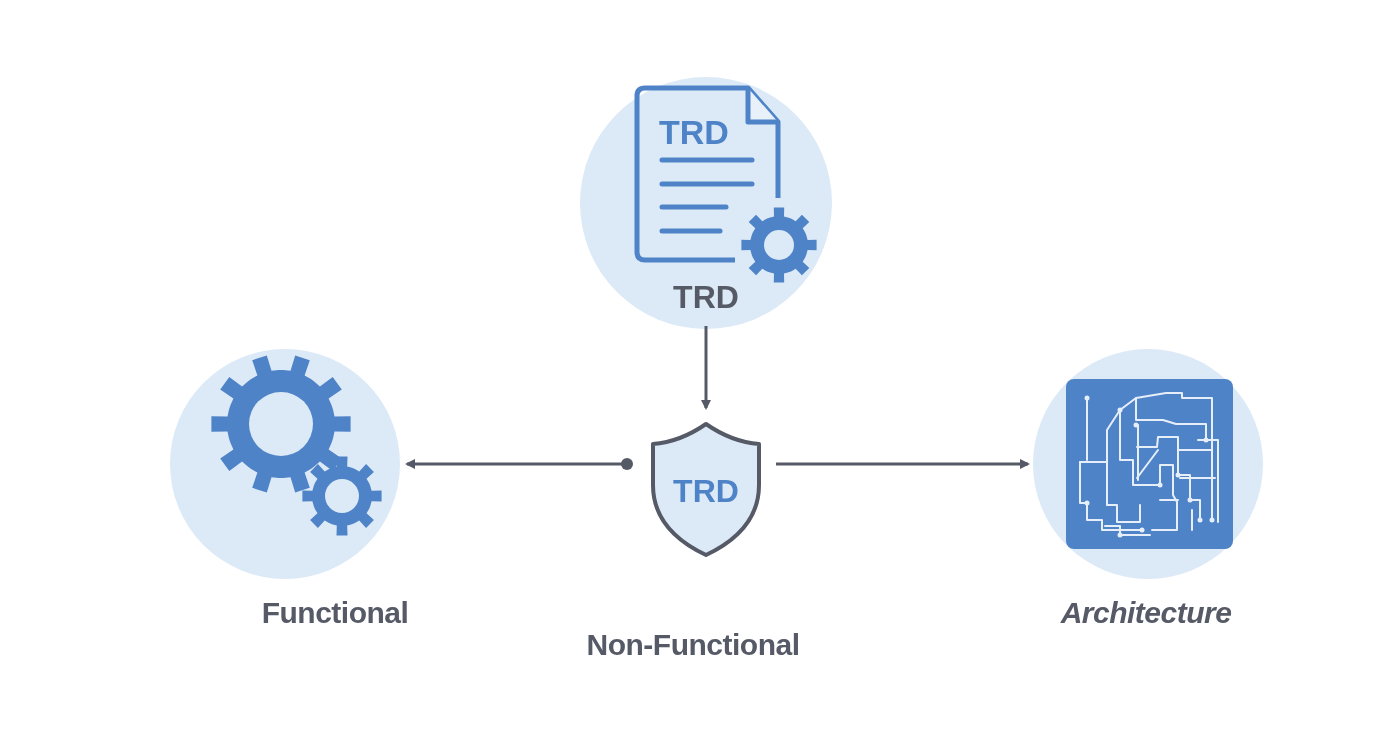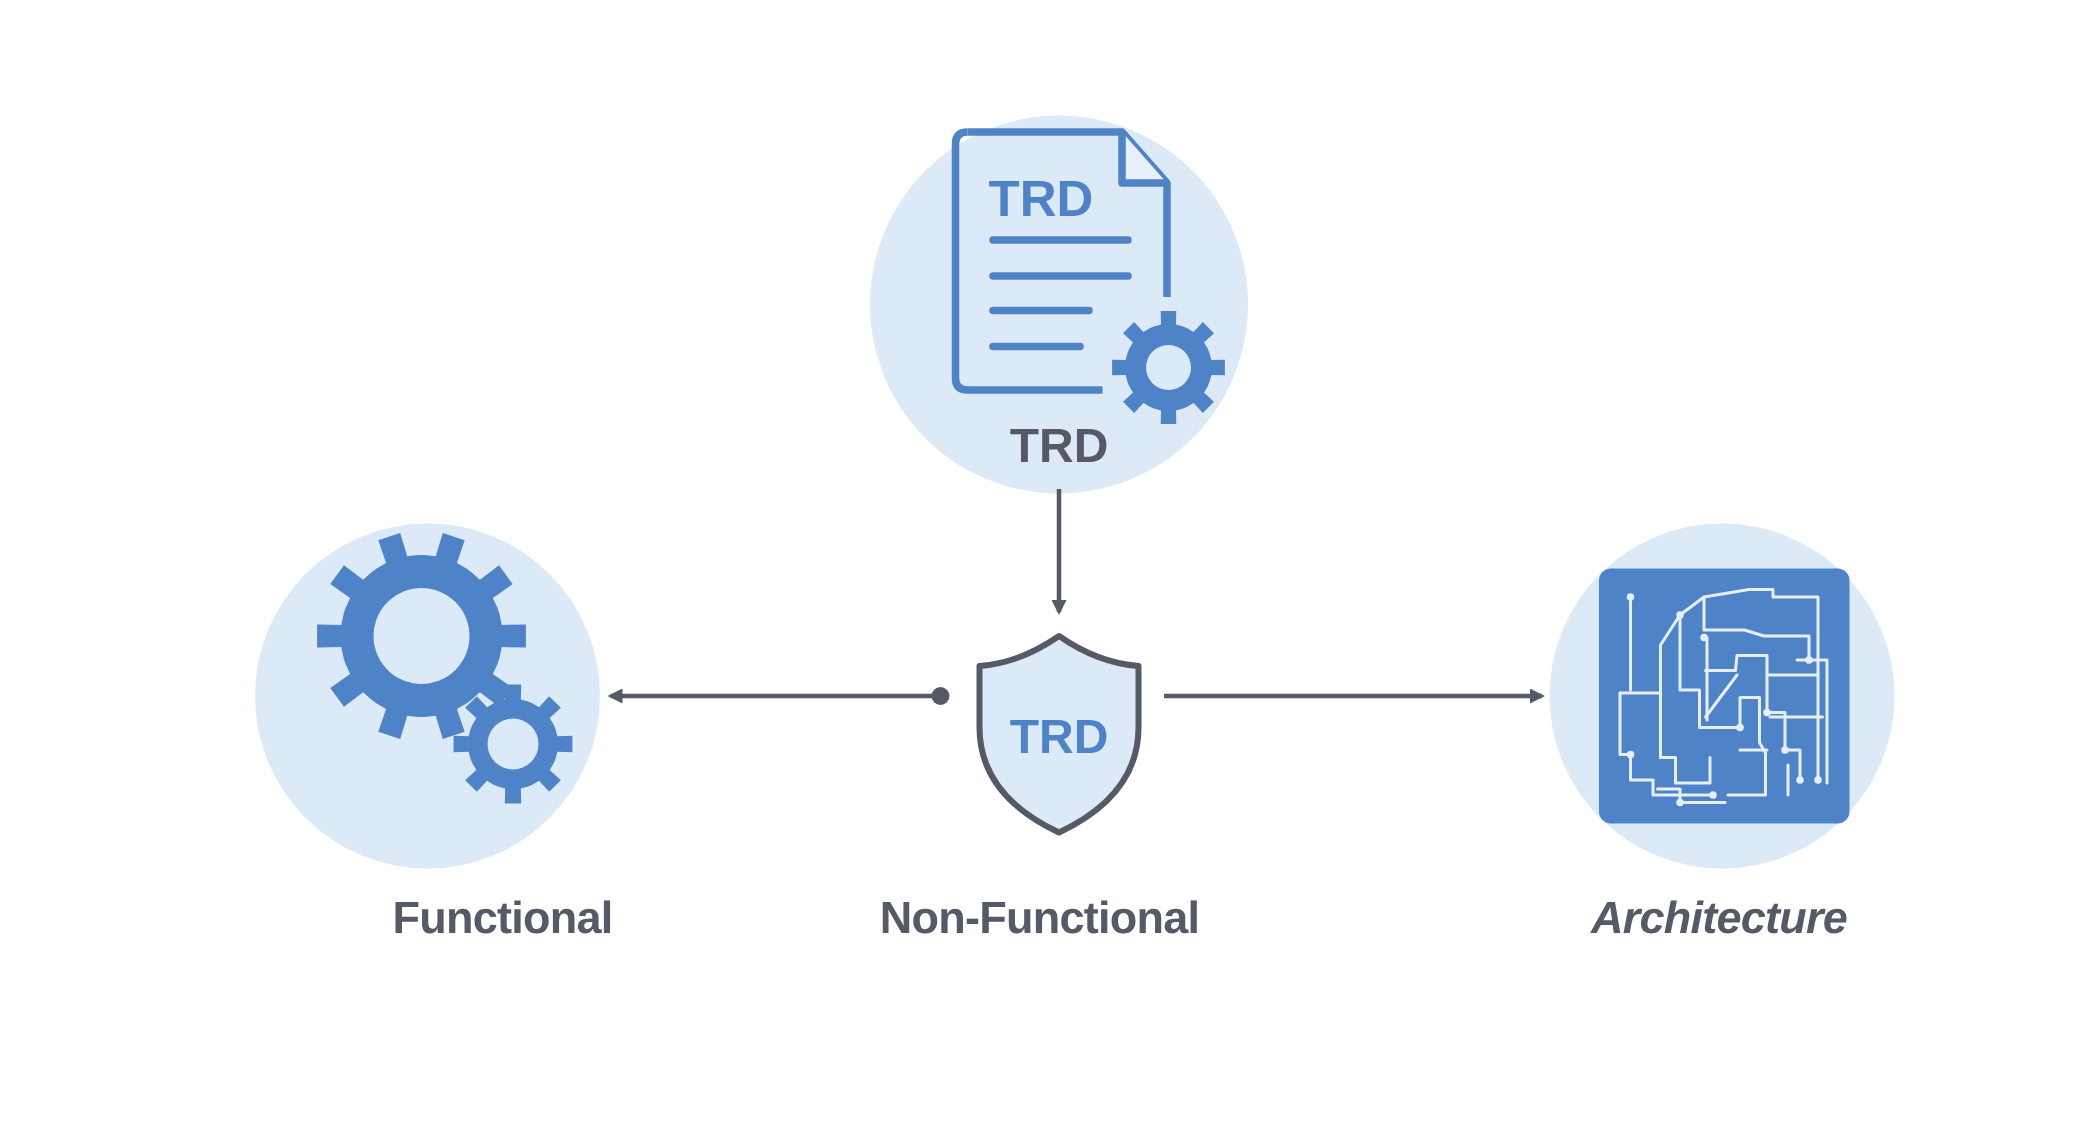--- a/index.html
+++ b/index.html
@@ -97,14 +97,14 @@
         <circle cx="1200" cy="520" r="2.5"></circle>
         <circle cx="1142" cy="530" r="2.5"></circle>
       <circle cx="1120" cy="535" r="2.5"></circle>
         <circle cx="1087" cy="503" r="2.5"></circle>
         <circle cx="1190" cy="500" r="2.5"></circle>
     </g>
   </g>
 </svg>
 
 <div class="label" style="left:288px; top:596px;margin-left:47px;">Functional</div>
-<div class="label" style="left:693px; top:596px;">Non-Functional</div>
+<div class="label" style="left:693px; top:628px;">Non-Functional</div>
 <div class="label" style="left:1146px; top:596px;font-style:italic;">Architecture</div>
 
 </body></html>

